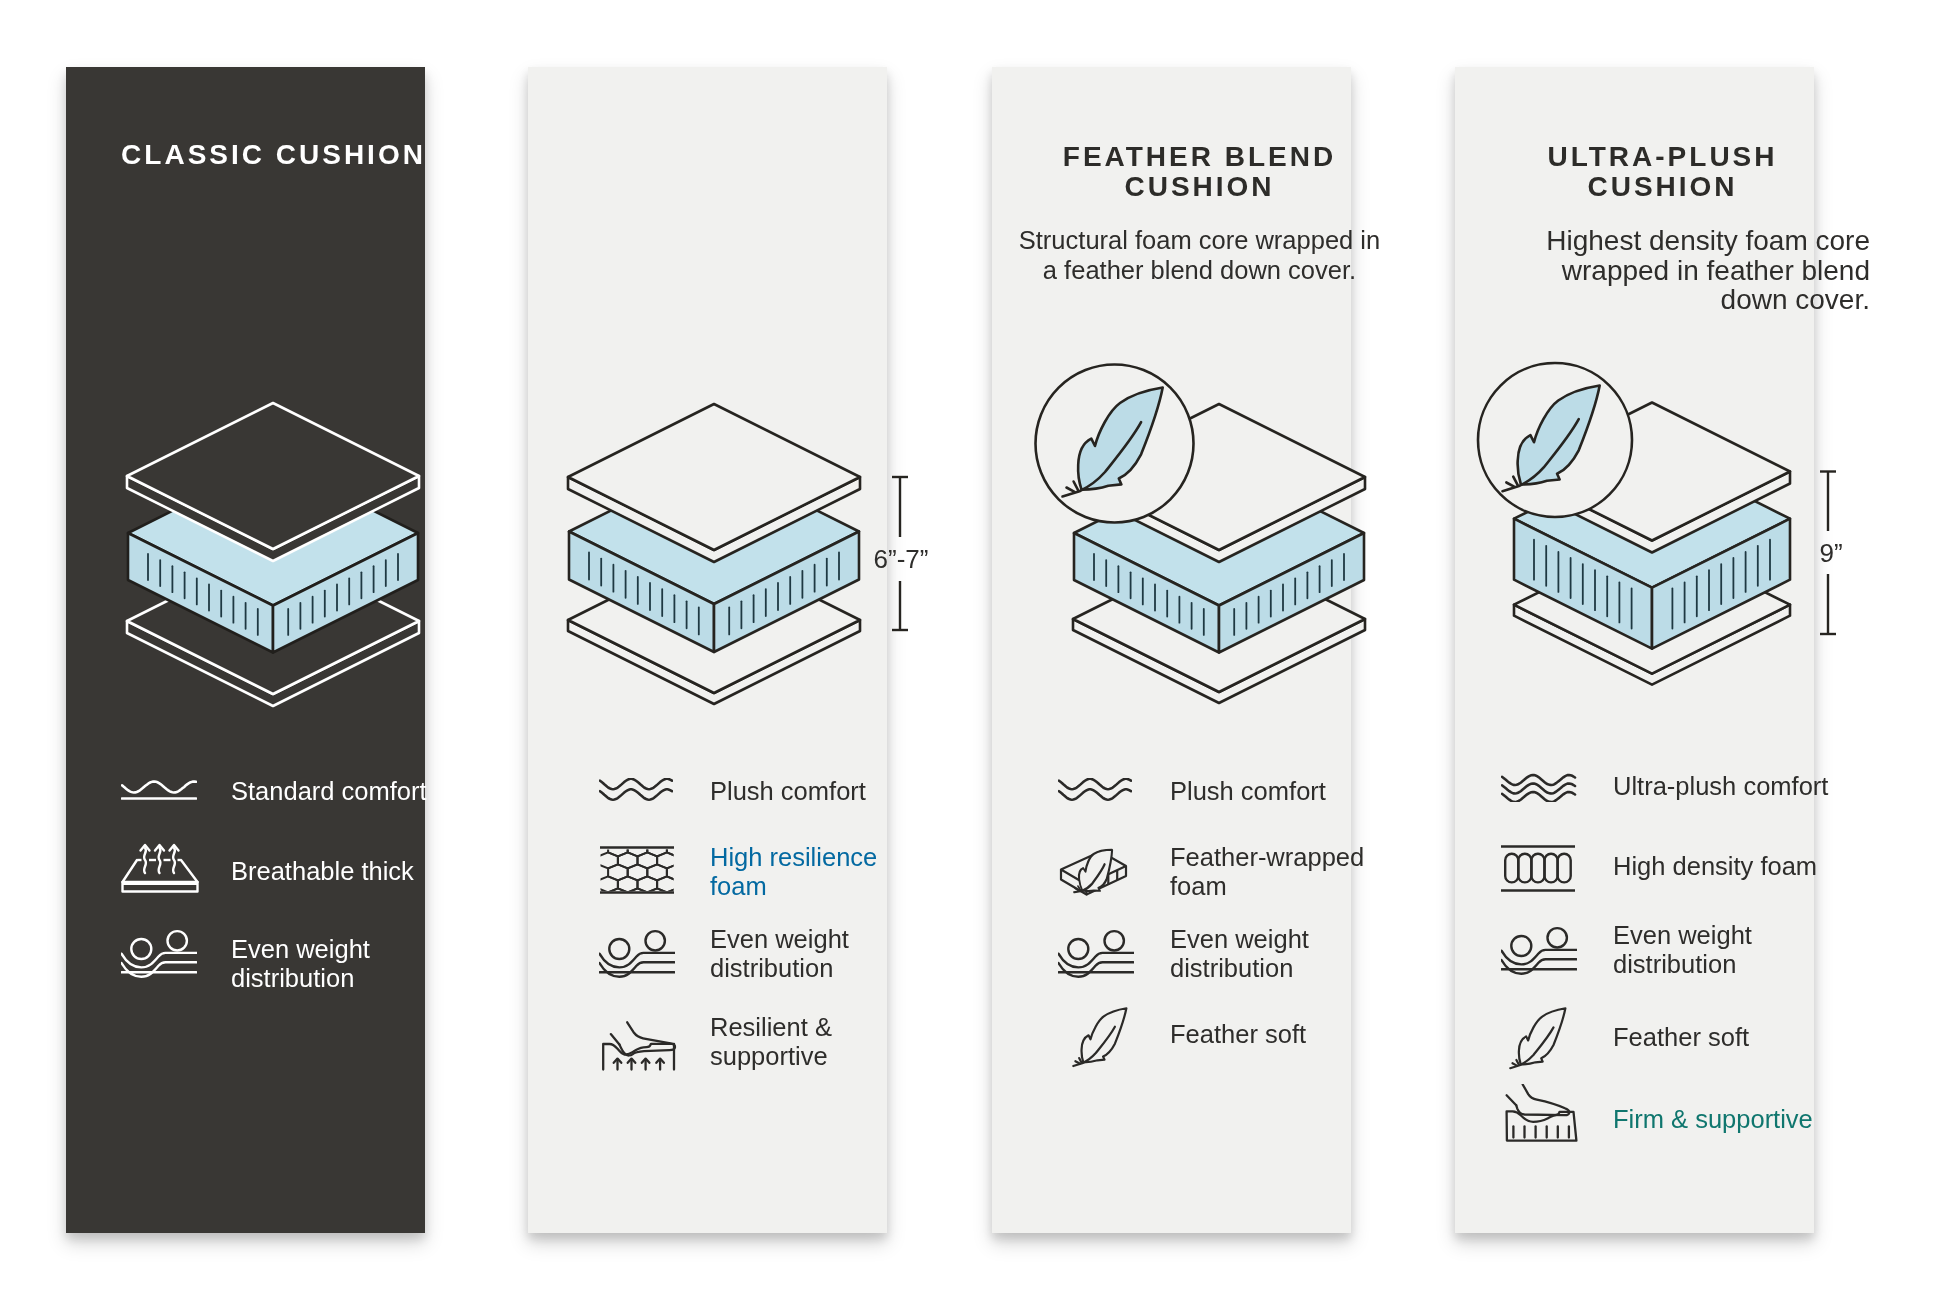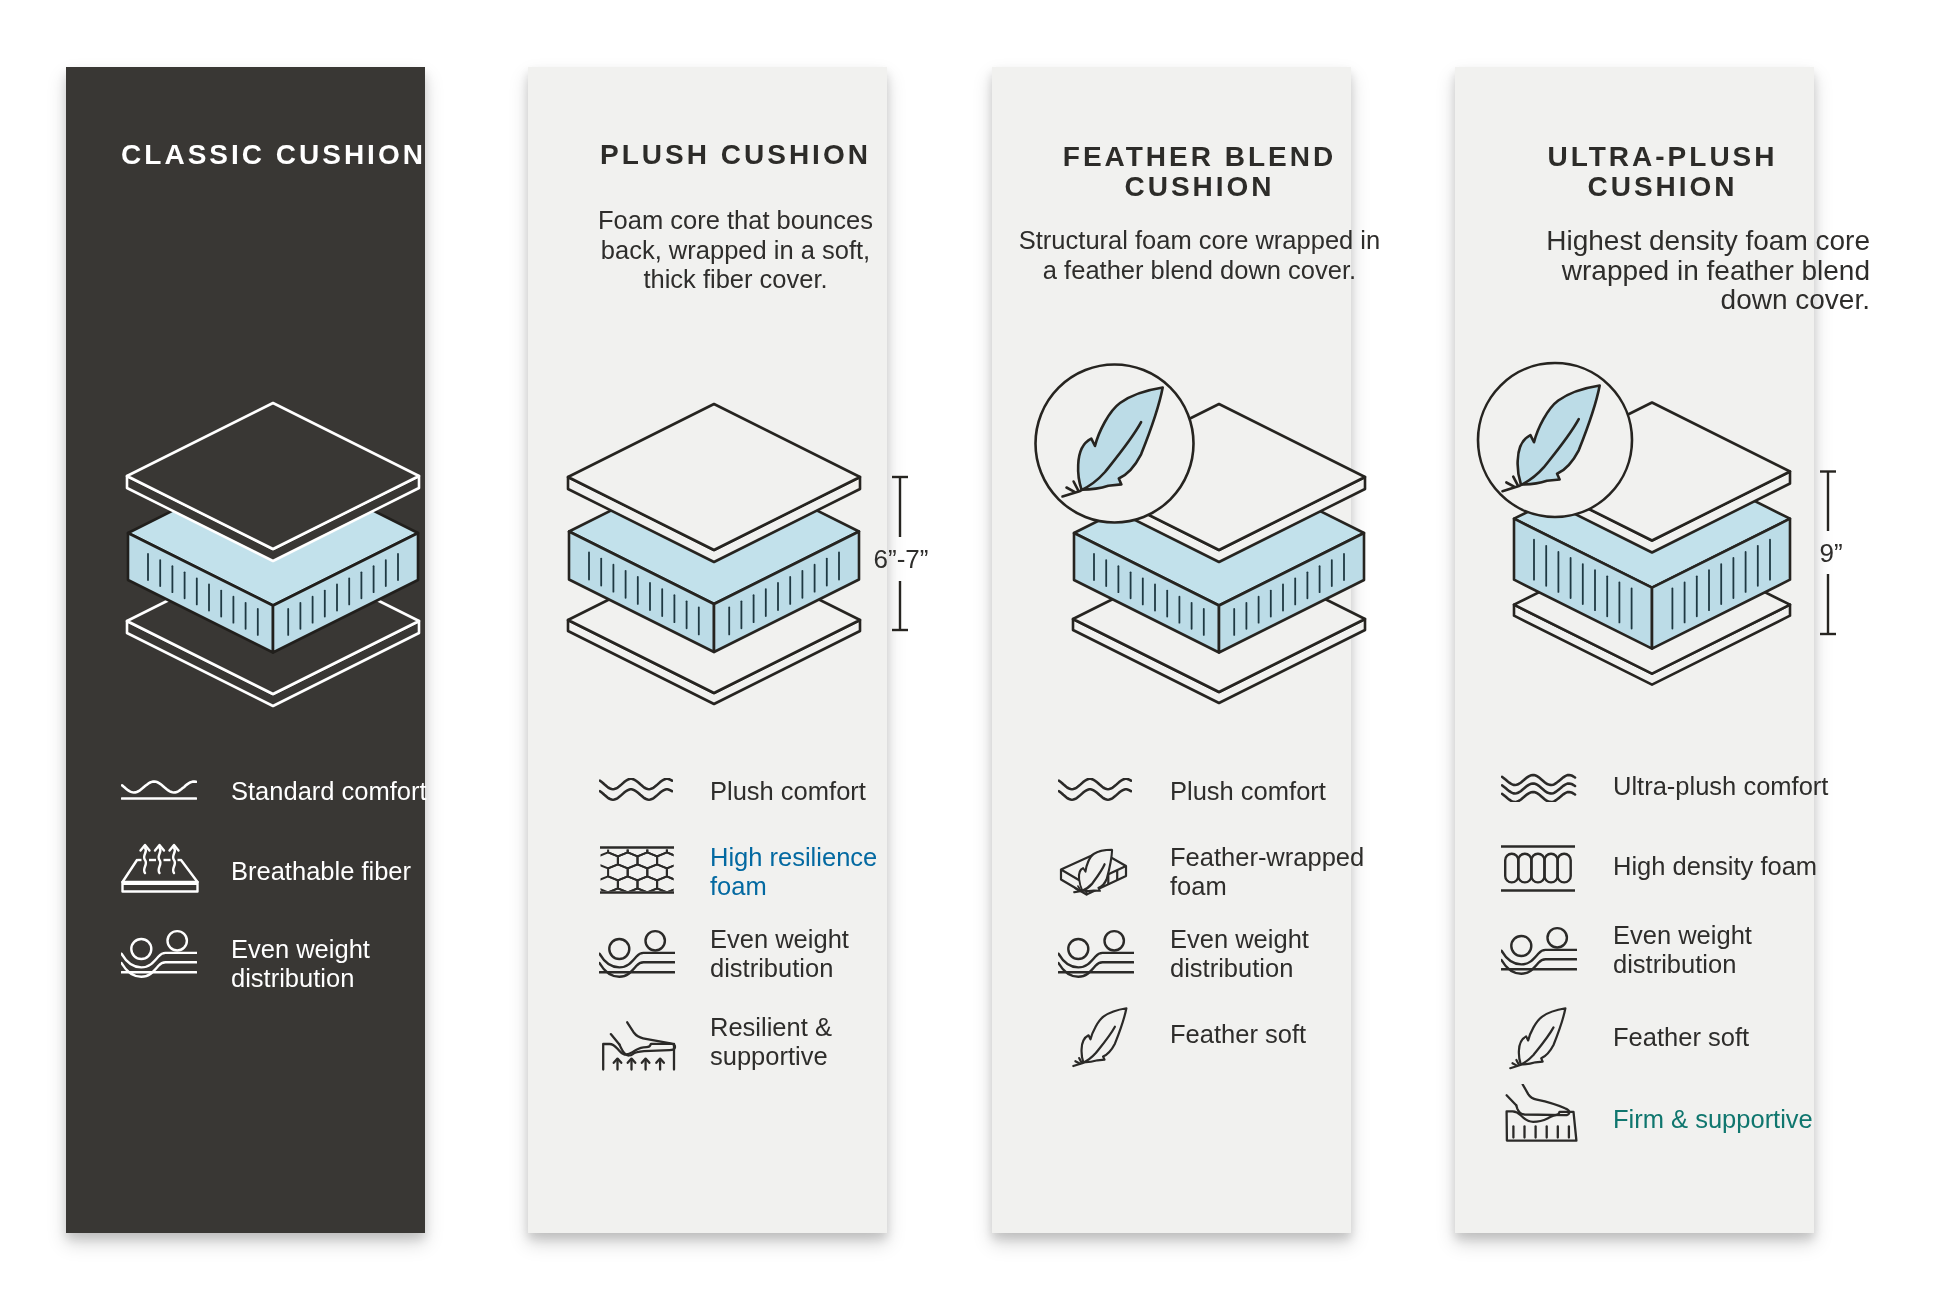--- a/index.html
+++ b/index.html
@@ -1,22 +1,20 @@
 <!DOCTYPE html>
 <html><head><meta charset="utf-8"><style>
 html,body{margin:0;padding:0;background:#ffffff;width:1946px;height:1298px;overflow:hidden}
 body{font-family:"Liberation Sans",sans-serif;position:relative}
 .panel{position:absolute;top:67px;width:359px;height:1166px;box-shadow:0 6px 9px rgba(0,0,0,.12),0 10px 18px rgba(0,0,0,.17)}
 </style></head><body>
 <div class="panel" style="left:66px;background:#393734">
     <div style="position:absolute;left:0;top:73px;width:415px;text-align:center;font-weight:bold;font-size:28px;line-height:30px;letter-spacing:3px;color:#ffffff">CLASSIC CUSHION</div>
   </div>
 <div class="panel" style="left:528px;background:#f1f1ef">
-    <div style="position:absolute;left:0;top:73px;width:415px;text-align:center;font-weight:bold;font-size:28px;line-height:30px;letter-spacing:3px;color:#2d2c29">PLUSH CUSHION</div>
-    <div style="position:absolute;left:0;top:139px;width:415px;text-align:center;font-size:25.5px;line-height:29.5px;color:#2e2d2b">Foam core that bounces<br>back, wrapped in a soft,<br>thick fiber cover.</div>
   </div>
 <div class="panel" style="left:992px;background:#f1f1ef">
     <div style="position:absolute;left:0;top:74.5px;width:415px;text-align:center;font-weight:bold;font-size:28px;line-height:30px;letter-spacing:3px;color:#2d2c29">FEATHER BLEND<br>CUSHION</div>
     <div style="position:absolute;left:0;top:159px;width:415px;text-align:center;font-size:25.5px;line-height:29.5px;color:#2e2d2b">Structural foam core wrapped in<br>a feather blend down cover.</div>
   </div>
 <div class="panel" style="left:1455px;background:#f1f1ef">
     <div style="position:absolute;left:0;top:74.5px;width:415px;text-align:center;font-weight:bold;font-size:28px;line-height:30px;letter-spacing:3px;color:#2d2c29">ULTRA-PLUSH<br>CUSHION</div>
     <div style="position:absolute;left:0;top:159px;width:415px;text-align:right;font-size:28px;line-height:29.5px;color:#2e2d2b">Highest density foam core<br>wrapped in feather blend<br>down cover.</div>
   </div>
 <svg width="1946" height="1298" viewBox="0 0 1946 1298" style="position:absolute;left:0;top:0">
@@ -173,21 +171,21 @@
       <line x1="56.5" y1="17" x2="59.5" y2="17" stroke="#ffffff" stroke-width="2.4"></line>
       <path d="M 1.5 39 L 1.5 48.5 L 76.5 48.5 L 76.5 39 Z" fill="none" stroke="#ffffff" stroke-width="2.4" stroke-linejoin="round"></path>
       <line x1="1.5" y1="41" x2="76.5" y2="41" stroke="#ffffff" stroke-width="2.2"></line>
       <path d="M 24 30 C 20.5 25.5, 27.5 21.5, 24 17 C 20.5 12.5, 27.5 8.5, 24 5" fill="none" stroke="#ffffff" stroke-width="2.4" stroke-linecap="round"></path>
       <path d="M 19.5 7.5 L 24 2 L 28.5 7.5" fill="none" stroke="#ffffff" stroke-width="2.4" stroke-linecap="round" stroke-linejoin="round"></path>
       <path d="M 38.5 30 C 35.0 25.5, 42.0 21.5, 38.5 17 C 35.0 12.5, 42.0 8.5, 38.5 5" fill="none" stroke="#ffffff" stroke-width="2.4" stroke-linecap="round"></path>
       <path d="M 34.0 7.5 L 38.5 2 L 43.0 7.5" fill="none" stroke="#ffffff" stroke-width="2.4" stroke-linecap="round" stroke-linejoin="round"></path>
       <path d="M 53 30 C 49.5 25.5, 56.5 21.5, 53 17 C 49.5 12.5, 56.5 8.5, 53 5" fill="none" stroke="#ffffff" stroke-width="2.4" stroke-linecap="round"></path>
       <path d="M 48.5 7.5 L 53 2 L 57.5 7.5" fill="none" stroke="#ffffff" stroke-width="2.4" stroke-linecap="round" stroke-linejoin="round"></path>
     </svg></div>
-<div style="position:absolute;left:231px;top:857px;font-size:25.5px;line-height:29px;color:#ffffff">Breathable fiber</div>
+<div style="position:absolute;left:231px;top:857px;font-size:25.5px;line-height:29px;color:#ffffff">Breathable thick</div>
 <div style="position:absolute;left:121px;top:929px"><svg width="76" height="50" viewBox="0 0 76 50">
       <circle cx="20.3" cy="20" r="10" fill="none" stroke="#ffffff" stroke-width="2.4"></circle>
       <circle cx="56.2" cy="11.8" r="9.7" fill="none" stroke="#ffffff" stroke-width="2.4"></circle>
       <path d="M 0.5 24.7 C 5.5 33.5, 12 38.4, 20.3 38.4 C 28.5 38.4, 32.5 33.3, 37.5 27.5 C 39.8 24.9, 41.5 23.9, 44.5 23.9 L 75.5 23.9" fill="none" stroke="#ffffff" stroke-width="2.4" stroke-linecap="round"></path>
       <path d="M 0.5 34 C 5.5 42.8, 12 47.7, 20.3 47.7 C 28.5 47.7, 32.5 42.6, 37.5 36.8 C 39.8 34.2, 41.5 33.3, 44.5 33.3 L 75.5 33.3" fill="none" stroke="#ffffff" stroke-width="2.4" stroke-linecap="round"></path>
       <line x1="0.5" y1="43.3" x2="75.5" y2="43.3" stroke="#ffffff" stroke-width="2.4" stroke-linecap="round"></line>
     </svg></div>
 <div style="position:absolute;left:231px;top:935px;font-size:25.5px;line-height:29px;color:#ffffff">Even weight<br>distribution</div>
 <div style="position:absolute;left:599px;top:778px"><svg width="74" height="23" viewBox="0 0 74 23">
       <polyline points="1.0,2.7 2.4,3.8 3.9,5.0 5.3,6.3 6.8,7.6 8.2,8.8 9.6,9.8 11.1,10.5 12.5,11.0 14.0,11.2 15.4,11.0 16.8,10.6 18.3,9.8 19.7,8.8 21.2,7.6 22.6,6.4 24.0,5.1 25.5,3.8 26.9,2.7 28.4,1.8 29.8,1.2 31.2,0.8 32.7,0.8 34.1,1.2 35.6,1.8 37.0,2.7 38.4,3.8 39.9,5.0 41.3,6.3 42.8,7.6 44.2,8.8 45.6,9.8 47.1,10.5 48.5,11.0 50.0,11.2 51.4,11.0 52.8,10.6 54.3,9.8 55.7,8.8 57.2,7.6 58.6,6.4 60.0,5.1 61.5,3.8 62.9,2.7 64.4,1.8 65.8,1.2 67.2,0.8 68.7,0.8 70.1,1.2 71.6,1.8 73.0,2.7" fill="none" stroke="#2b2a28" stroke-width="2.6" stroke-linecap="round"></polyline>

